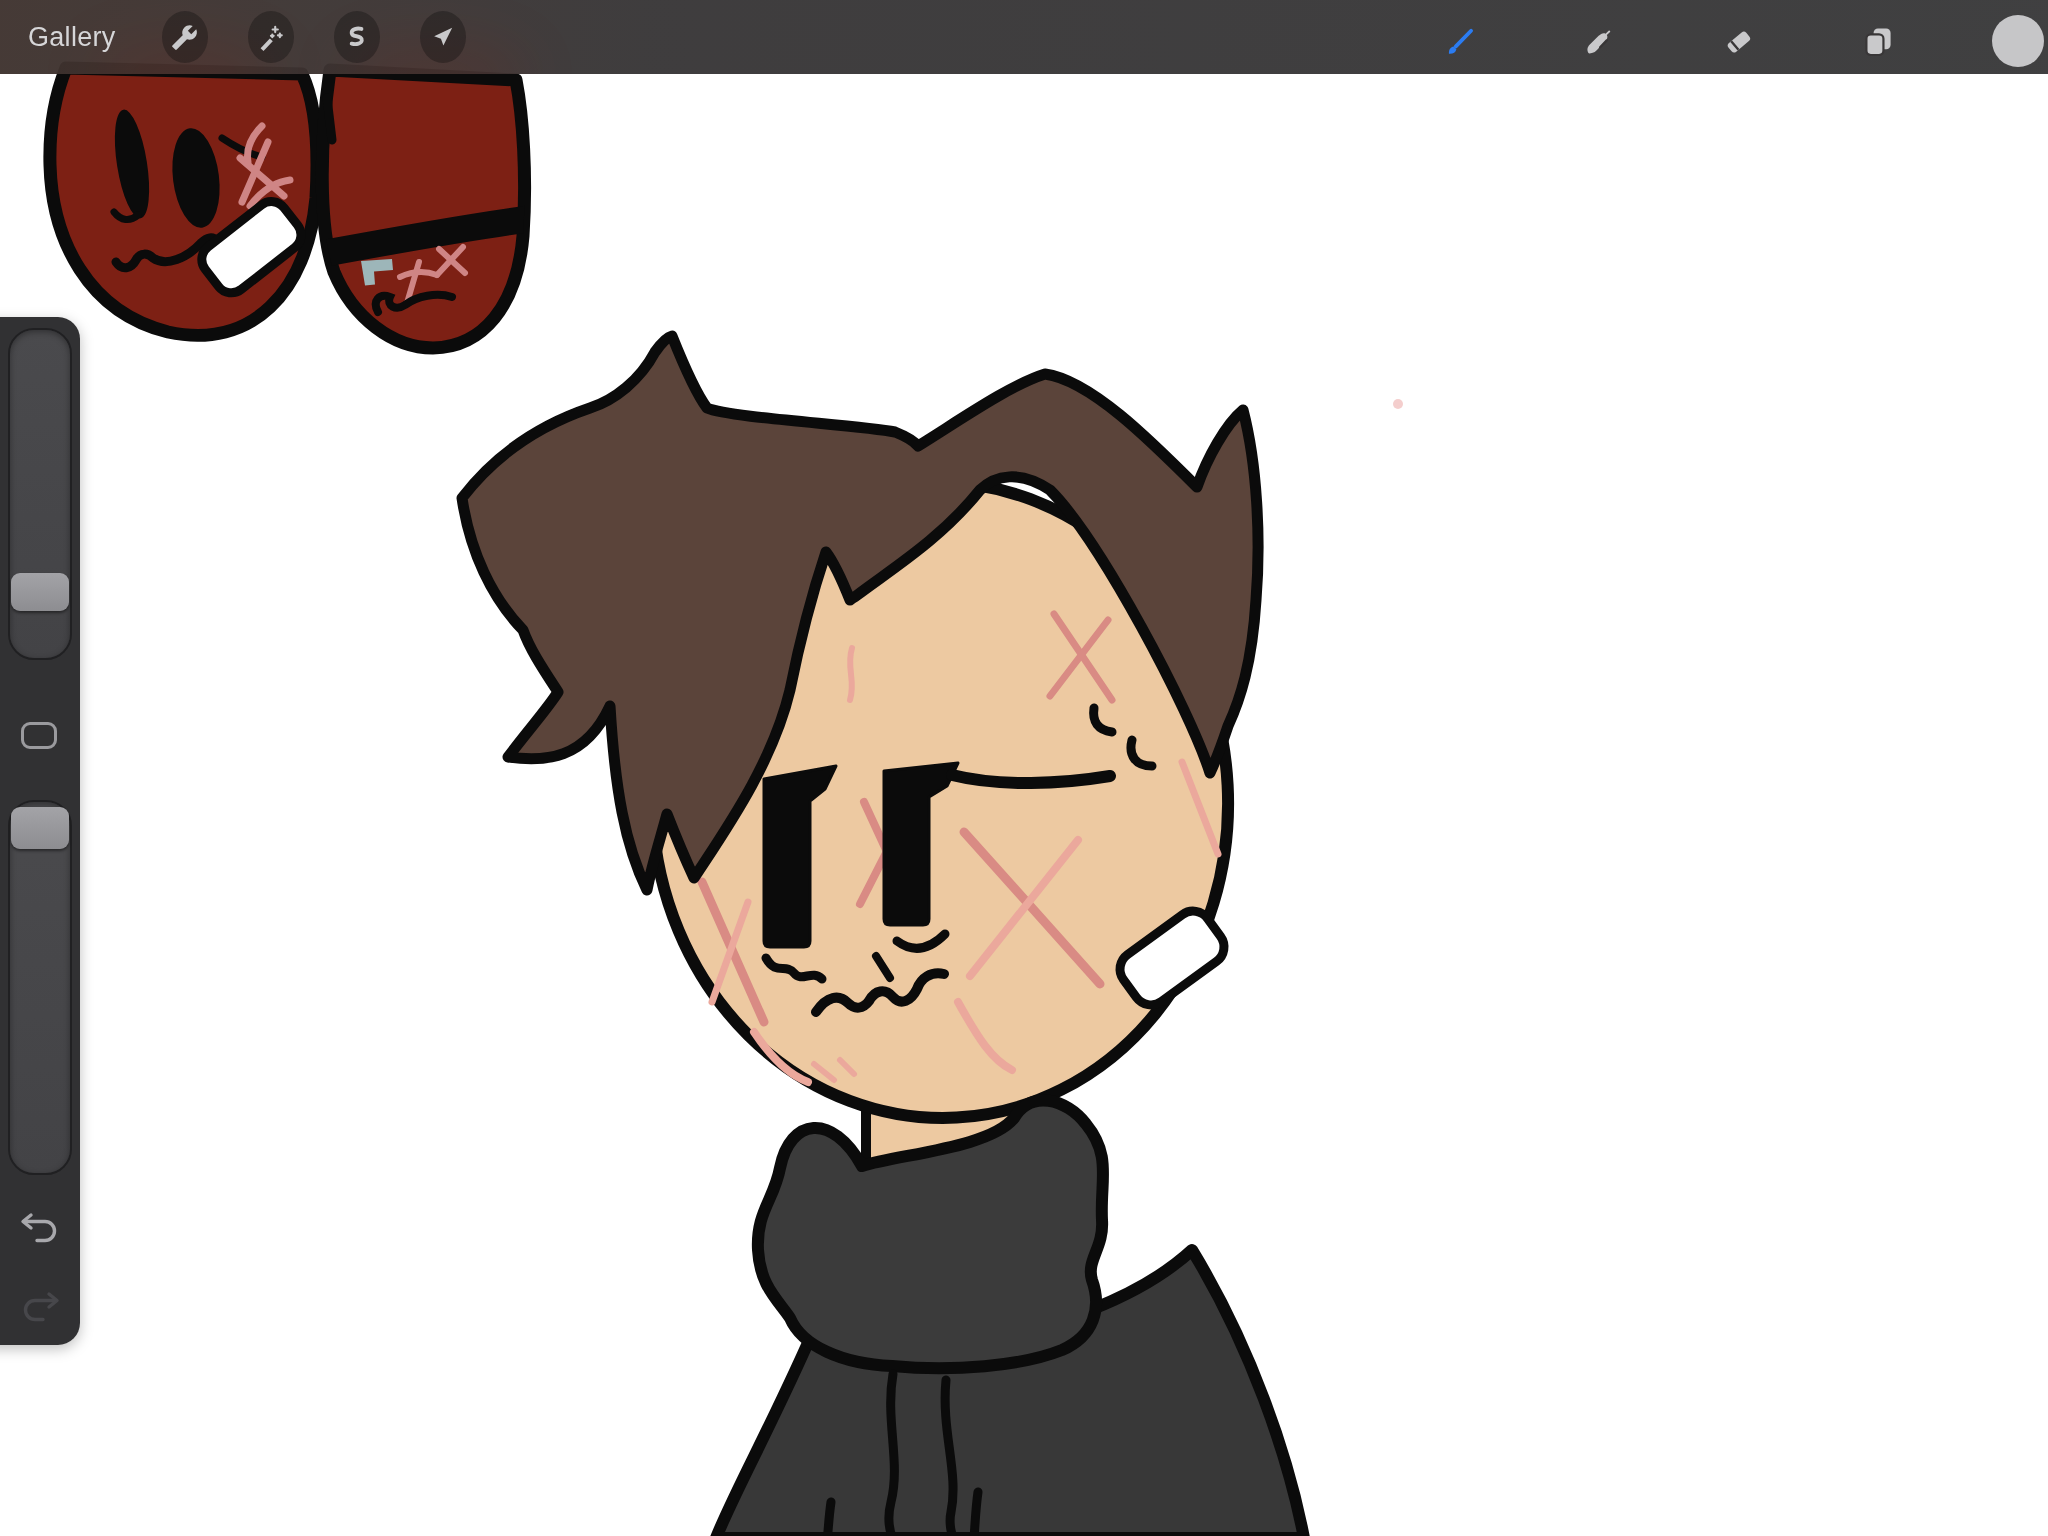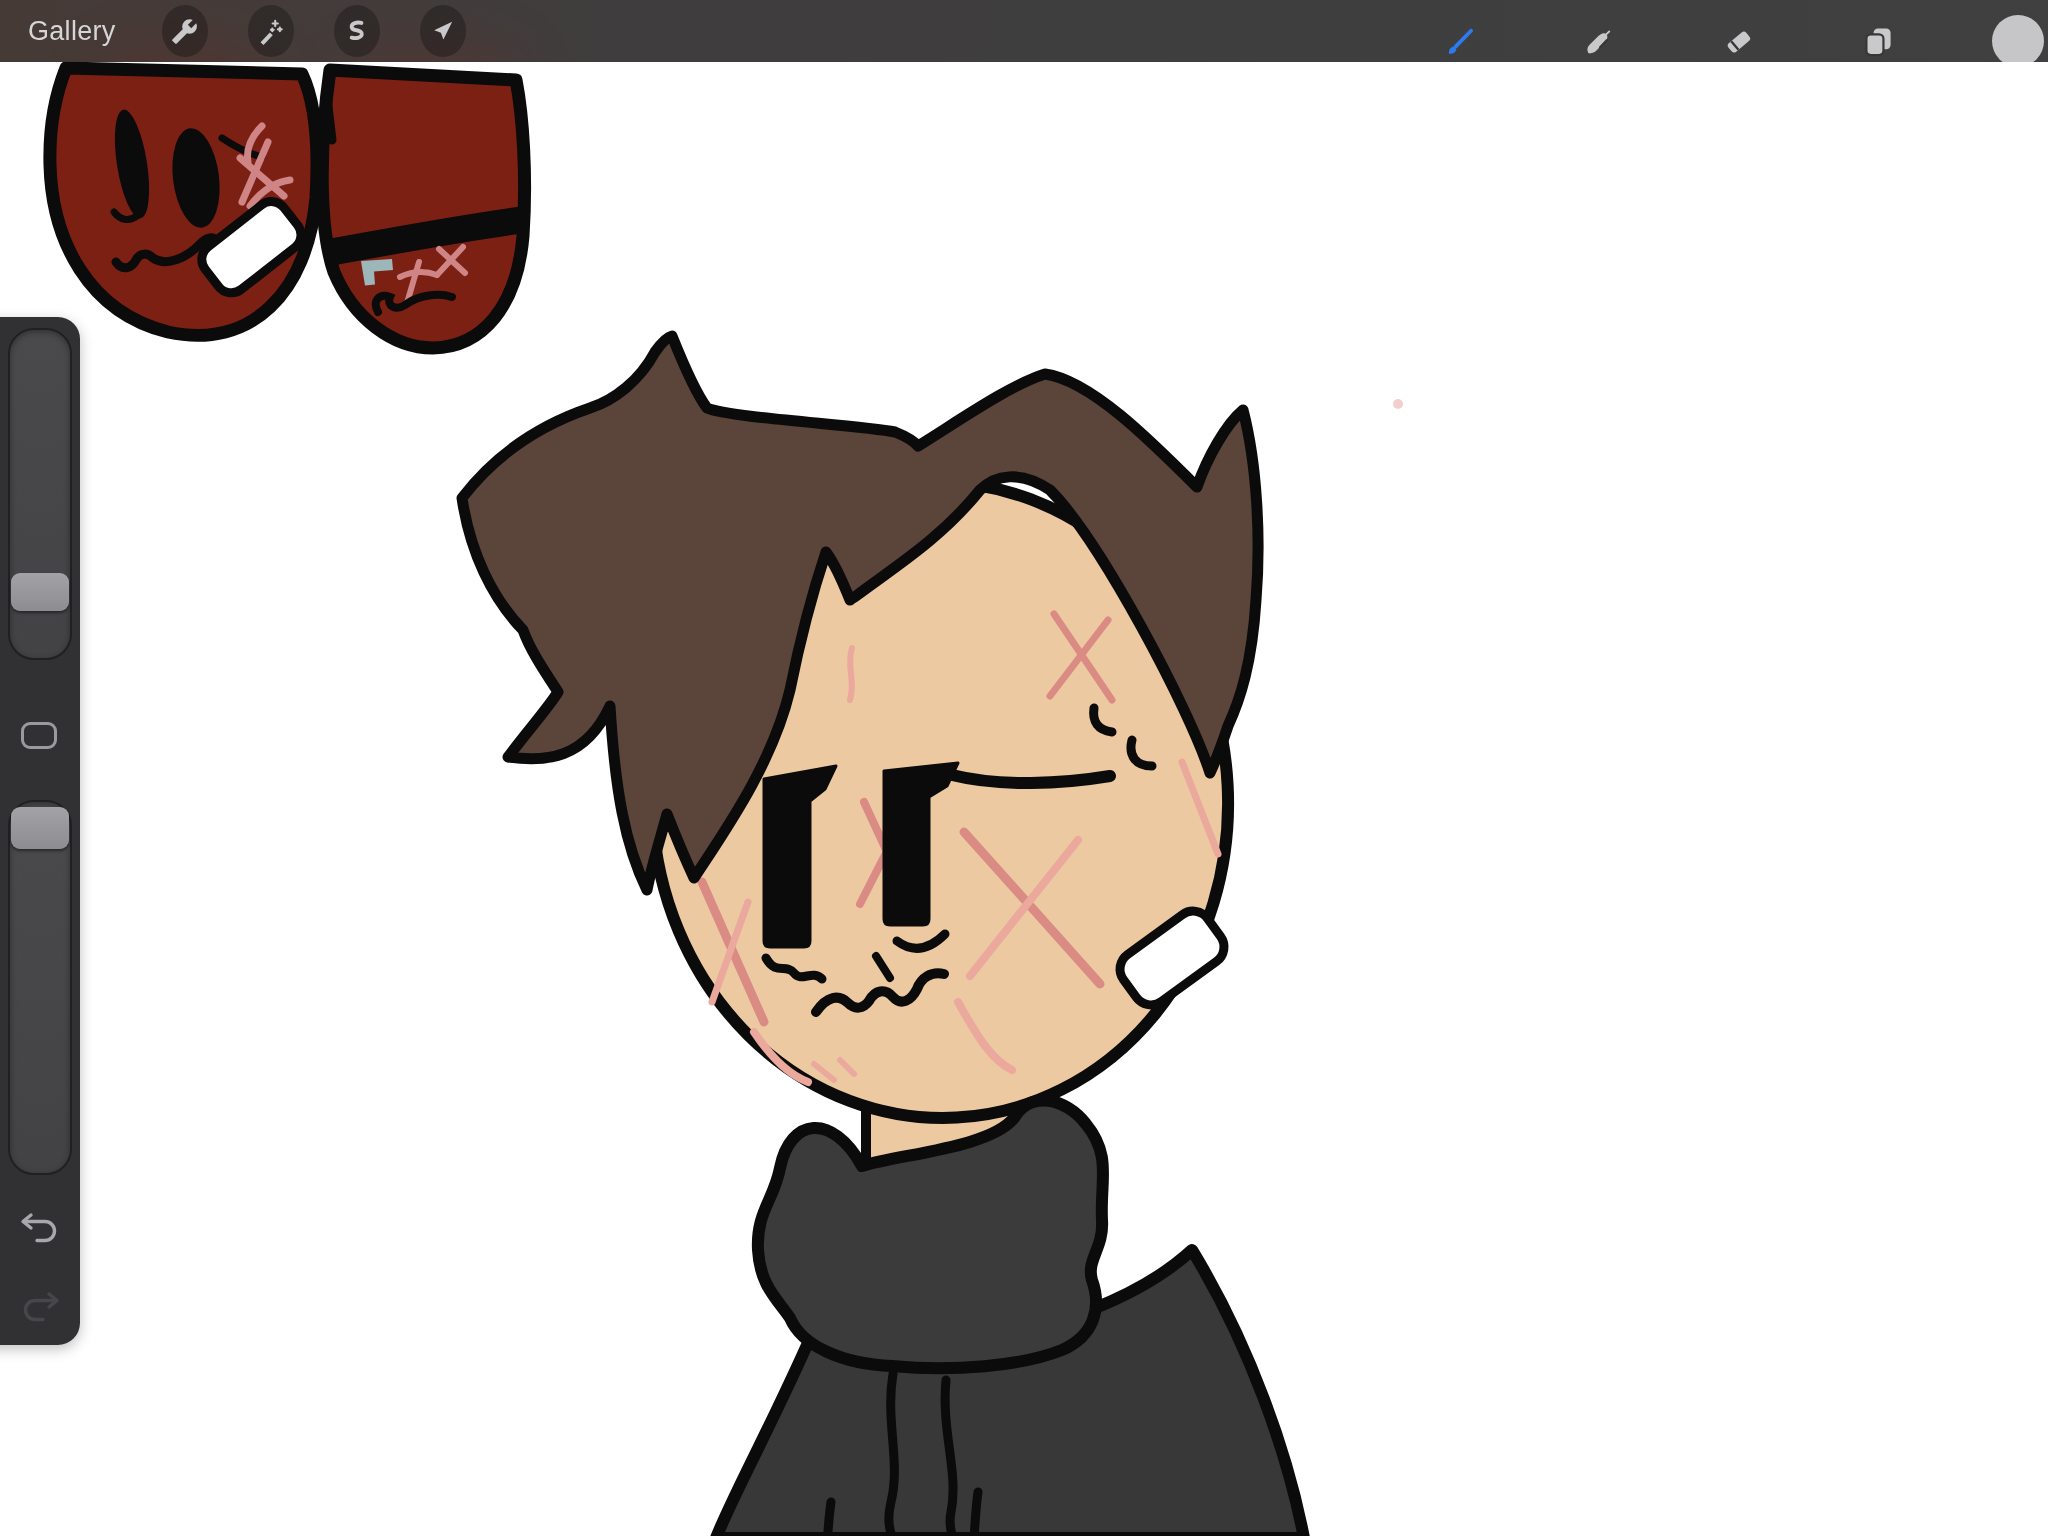--- a/index.html
+++ b/index.html
@@ -1,21 +1,21 @@
 <!DOCTYPE html>
 <html style="--canvas_white: #ffffff; --toolbar_bg: #383637; --icon_gray: #c9c9cb; --text_gray: #d6d6d8; --accent_blue: #2b7cf2; --swatch_gray: #c6c6c8; --panel_bg: #29292b; --track_gray: #47474a; --thumb_gray: #97979b; --undo_gray: #a8a8ac; --redo_dim: #47474b; --outline_black: #0b0b0b; --hair_brown: #5b443a; --skin_tan: #edc9a1; --scratch_pink: #d98b84; --scratch_light: #eba89c; --blob_red: #7d2014; --blob_scratch: #cf8585; --gray_blue: #9db6b9; --cloth_dark: #3b3b3b; --dot_pink: #f2c6c4;"><head>
 <meta charset="utf-8">
 <style>
   html,body{margin:0;padding:0;background:#fff;}
   .stage{position:relative;width:2048px;height:1536px;overflow:hidden;
          font-family:"Liberation Sans",sans-serif;background:var(--canvas_white,#fff);}
   
   .artwork{position:absolute;left:0;top:0;width:2048px;height:1536px;z-index:1;}
   
-  .toolbar{position:absolute;left:0;top:0;width:2048px;height:62px;z-index:10;
+  .toolbar{position:absolute;left:0;top:0;width:2048px;height:74px;z-index:10;
            background:linear-gradient(90deg,rgba(62,50,46,.96) 0%,rgba(60,52,50,.96) 14%,
                       rgba(55,53,54,.96) 32%,rgba(56,56,57,.96) 100%);
            display:flex;align-items:center;overflow:hidden;}
   .glow{position:absolute;top:40px;width:190px;height:70px;border-radius:50%;
         background:#7d2014;filter:blur(28px);opacity:.18;pointer-events:none;}
   .glow.g1{left:90px;} .glow.g2{left:340px;}
   .gallery{position:relative;margin-left:28px;margin-right:26px;font-size:27px;
            letter-spacing:.3px;color:var(--text_gray,#d6d6d8);cursor:default;}
   .tbtn{position:relative;width:46px;height:52px;margin:0 20px;border-radius:50%;
         background:rgba(10,10,10,.32);display:flex;align-items:center;justify-content:center;}

